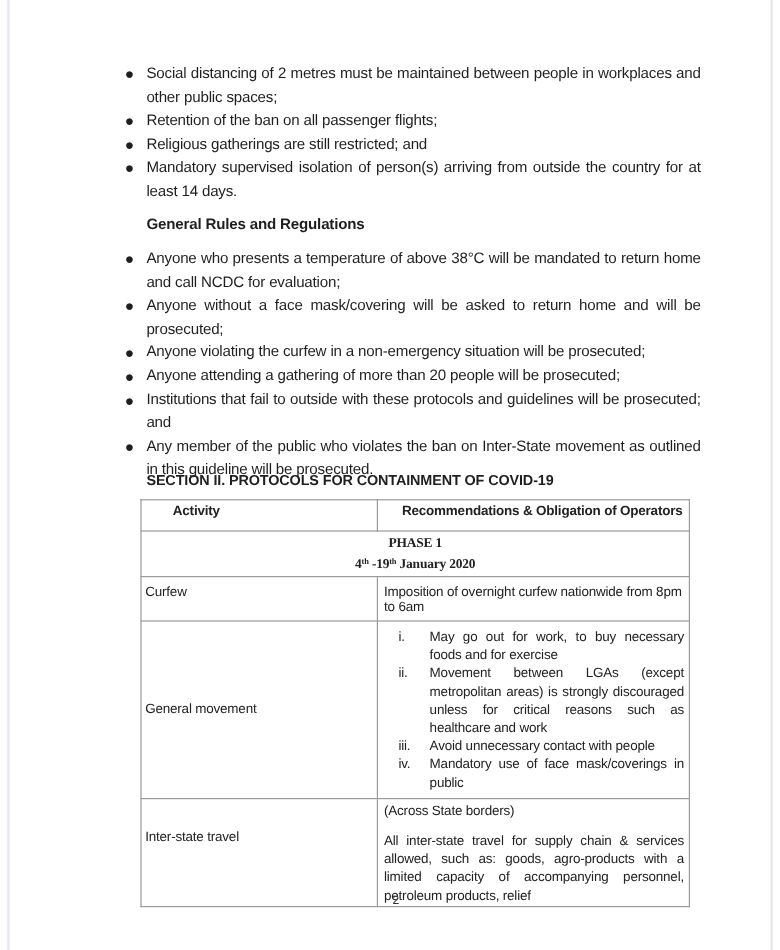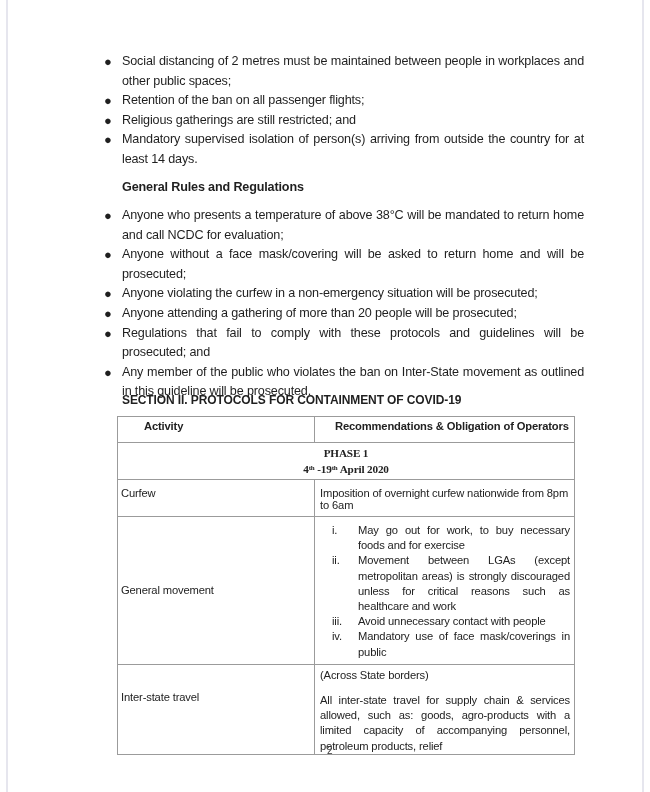--- a/index.html
+++ b/index.html
@@ -84,40 +84,40 @@
     <li>
         <span class="bullet">●</span>
         <span class="btext">Anyone violating the curfew in a non-emergency situation will be prosecuted;</span>
       </li>
     <li>
         <span class="bullet">●</span>
         <span class="btext">Anyone attending a gathering of more than 20 people will be prosecuted;</span>
       </li>
     <li>
         <span class="bullet">●</span>
-        <span class="btext">Regulations that fail to comply with these protocols and guidelines will be prosecuted; and</span>
+        <span class="btext">Institutions that fail to outside with these protocols and guidelines will be prosecuted; and</span>
       </li>
     <li>
         <span class="bullet">●</span>
         <span class="btext">Any member of the public who violates the ban on Inter-State movement as outlined in this guideline will be prosecuted.</span>
       </li>
   </ul>
 
   <div class="section-heading" style="top:393px;">SECTION II. PROTOCOLS FOR CONTAINMENT OF COVID-19</div>
 
   <table class="proto">
     <tbody>
         <tr>
       <th class="th-activity">Activity</th>
       <th class="th-recs">Recommendations &amp; Obligation of Operators</th>
     </tr>
     <tr>
       <td colspan="2" class="phase-cell">
         <div>PHASE 1</div>
-        <div><span>4</span><sup>th</sup><span> -19</span><sup>th</sup><span> April 2020</span></div>
+        <div><span>4</span><sup>th</sup><span> -19</span><sup>th</sup><span> January 2020</span></div>
       </td>
     </tr>
     <tr>
       <td class="act-cell">Curfew</td>
       <td class="rec-curfew">Imposition of overnight curfew nationwide from 8pm to 6am</td>
     </tr>
     <tr>
       <td class="act-mid">General movement</td>
       <td class="rec-cell">
         <ol class="roman">

